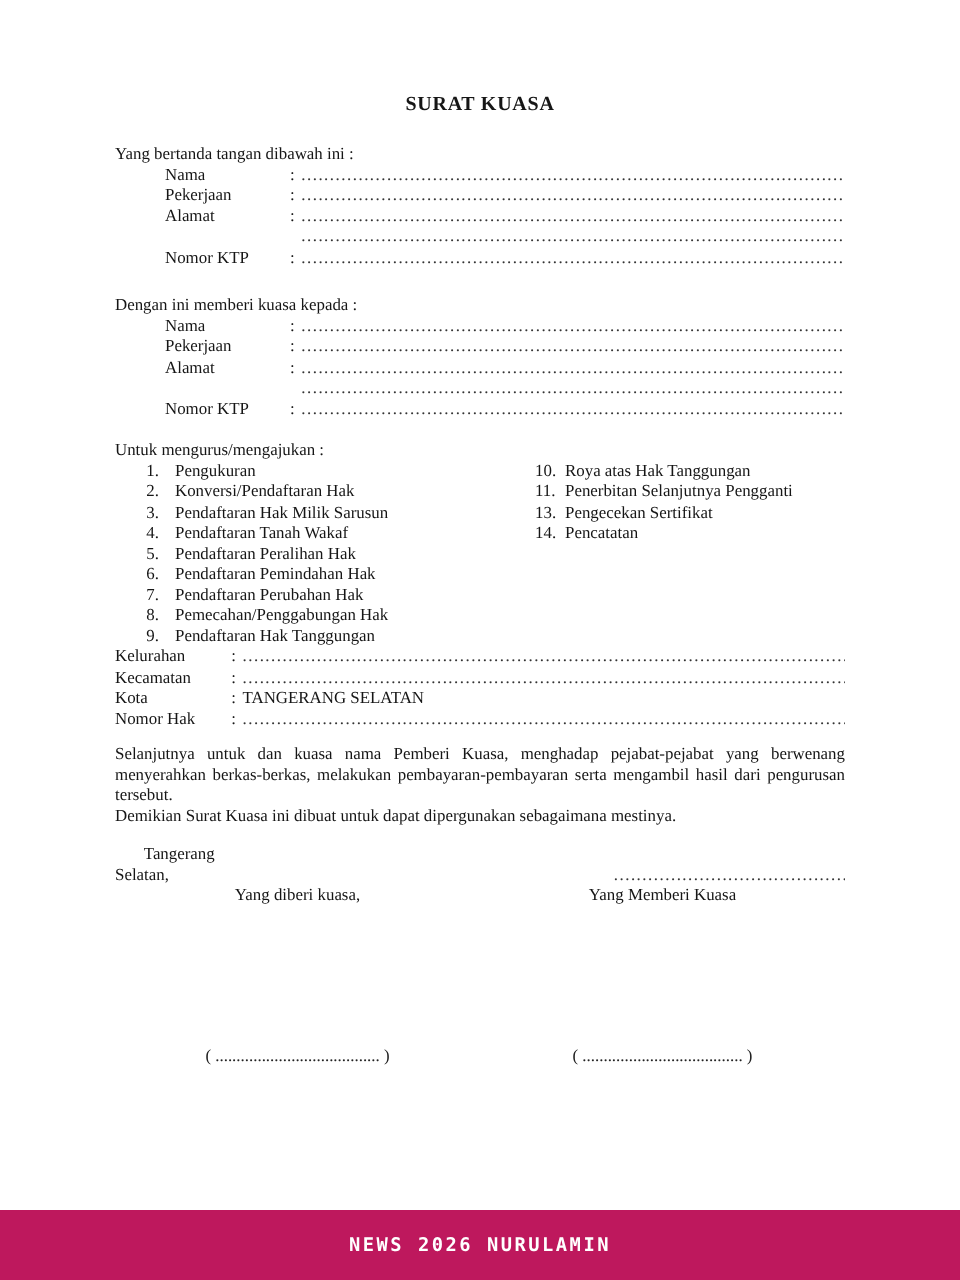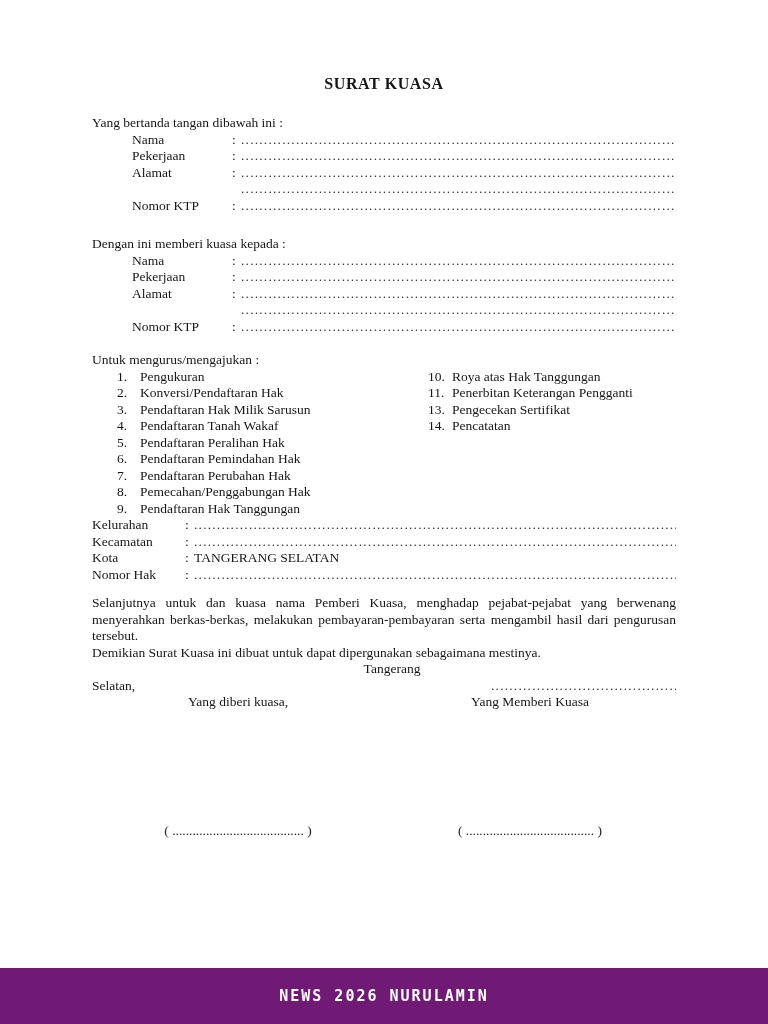--- a/index.html
+++ b/index.html
@@ -49,31 +49,31 @@
   .pcol-right { flex:1 1 auto; }
   .pitem { display:flex; align-items:baseline; }
   .pnum { flex:0 0 23px; width:23px; }
   .pcol-right .pnum { flex:0 0 24px; width:24px; }
   .ptxt { flex:1 1 auto; }
   .pcol-right .ptxt { text-align:justify; }
 
   .closing { margin-top:12px; }
   .closing .para1 { text-align:justify; }
 
-  .place-line { text-align:center; position:relative; left:8px; }
+  .place-line { margin-top:14px; position:relative; left:23px; }
   .date-line { display:flex; align-items:baseline;justify-content:space-between; }
   .date-dots { width:185px; flex:0 0 185px; overflow:hidden; white-space:nowrap; color:#333; letter-spacing:1.2px; }
 
   .roles-row, .signs-row { display:flex; }
   .roles-row > div, .signs-row > div { width:50%; text-align:center; }
   .signs-row { margin-top:112px; color:#222; }
 
   .footer-bar {
     position:absolute; left:0; right:0; bottom:0; height:56px;
-    background:#701a75;
+    background:#be185d;
     display:flex; align-items:center; justify-content:center;
   }
   .footer-text {
     font-family:"DejaVu Sans Mono", monospace;
     font-weight:bold;
     font-size:15px;
     letter-spacing:2px;
     color:#ffffff;
   }
 </style>
@@ -179,21 +179,21 @@
             <span class="ptxt">Pendaftaran Hak Tanggungan</span>
           </div>
       </div>
       <div class="pcol pcol-right">
         <div class="pitem">
             <span class="pnum">10.</span>
             <span class="ptxt">Roya atas Hak Tanggungan</span>
           </div>
         <div class="pitem">
             <span class="pnum">11.</span>
-            <span class="ptxt">Penerbitan Keterangan Pengganti</span>
+            <span class="ptxt">Penerbitan Selanjutnya Pengganti</span>
           </div>
         <div class="pitem">
             <span class="pnum">13.</span>
             <span class="ptxt">Pengecekan Sertifikat</span>
           </div>
         <div class="pitem">
             <span class="pnum">14.</span>
             <span class="ptxt">Pencatatan</span>
           </div>
       </div>

